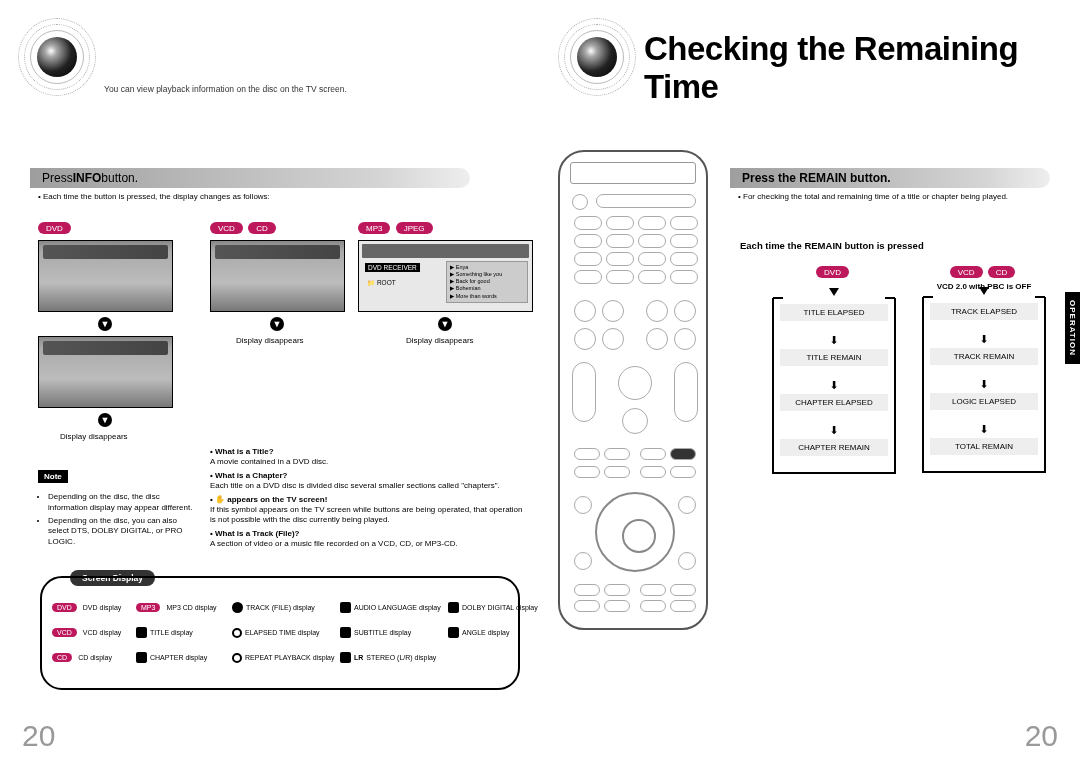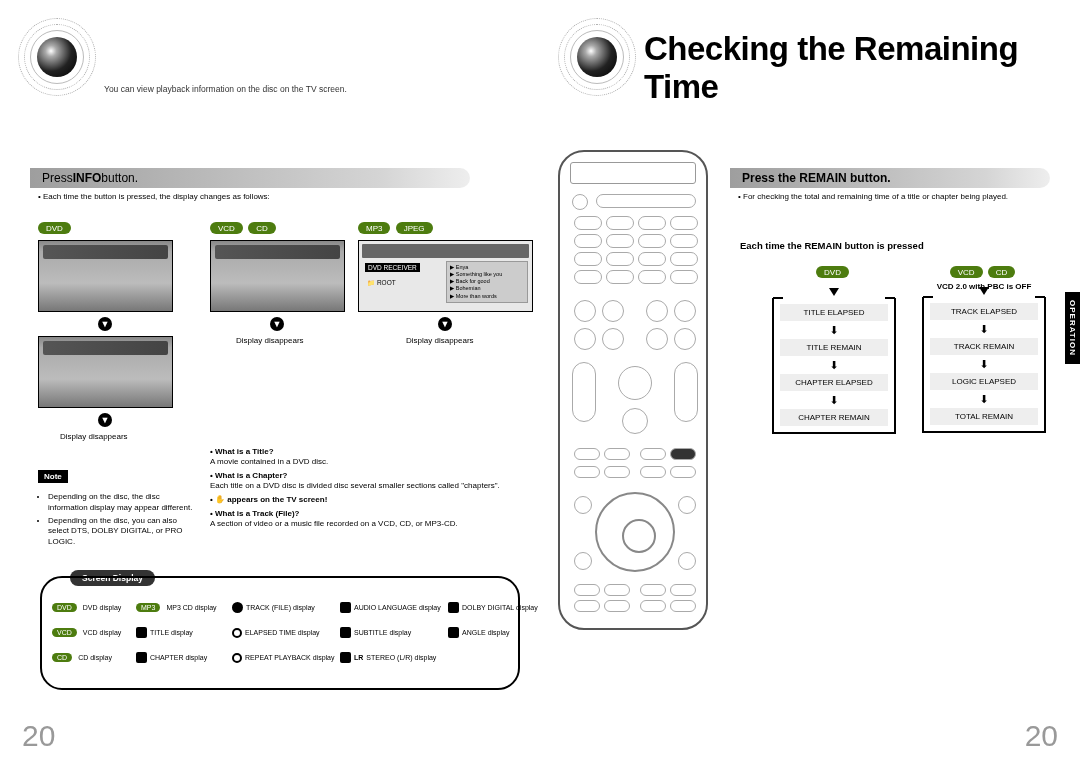--- a/index.html
+++ b/index.html
@@ -80,21 +80,21 @@
   .step-sub {
     position:absolute;
     left:38px;
     font-size:8px;
     color:#000;
   }
 
   
   .pill {
     display:inline-block;
-    background:#4d7c0f;
+    background:#be185d;
     color:#fff;
     font-size:8px;
     padding: 1.5px 8px;
     border-radius: 8px;
     margin-right:3px;
   }
   .pill-row { position:absolute; }
   
   
   .thumb {
@@ -258,21 +258,21 @@
   .r-step-bar { left:190px; top:168px; width:320px;}
   .r-sub { left:198px; top:192px; width:310px;}
   .r-sub2 { left:200px; top:240px; font-size:9.5px; font-weight:bold;}
   
   
   .seq-col { position:absolute; top:266px; }
   .seq-item {
     background:#eee;
     font-size:8px;
     padding:3px 6px;
-    margin-bottom:4px;
+    margin-bottom:14px;
     min-width:108px;
     text-align:center;
     border:1px solid #eee;
   }
   .seq-arrow {
     text-align:center; font-size:11px; line-height:1;
     margin-bottom:3px;
   }
   .seq-note { font-size:8px; font-weight:bold; margin-bottom:6px; text-align:center;}
   .seq-wrap { border-left:2px solid #000; border-right:2px solid #000; border-bottom:2px solid #000; padding:6px 6px 2px; position:relative;}
@@ -349,20 +349,21 @@
     <li>Depending on the disc, the disc information display may appear different.</li>
     <li>Depending on the disc, you can also select DTS, DOLBY DIGITAL, or PRO LOGIC.</li>
   </ul>
 
   <div class="defs">
     <div class="d-title">What is a Title?</div>
     <div>A movie contained in a DVD disc.</div>
     <div class="d-title">What is a Chapter?</div>
     <div>Each title on a DVD disc is divided disc several smaller sections called "chapters".</div>
     <div class="d-title"><span class="hand-icon">✋</span> <span>appears on the TV screen!</span></div>
+    <div>If this symbol appears on the TV screen while buttons are being operated, that operation is not possible with the disc currently being played.</div>
     <div class="d-title">What is a Track (File)?</div>
     <div>A section of video or a music file recorded on a VCD, CD, or MP3-CD.</div>
   </div>
 
   <div class="sd-tab">Screen Display</div>
   <div class="sd-box">
     <div class="sd-grid">
       <span>
           <span class="pill">DVD</span>
           <span>DVD display</span>

